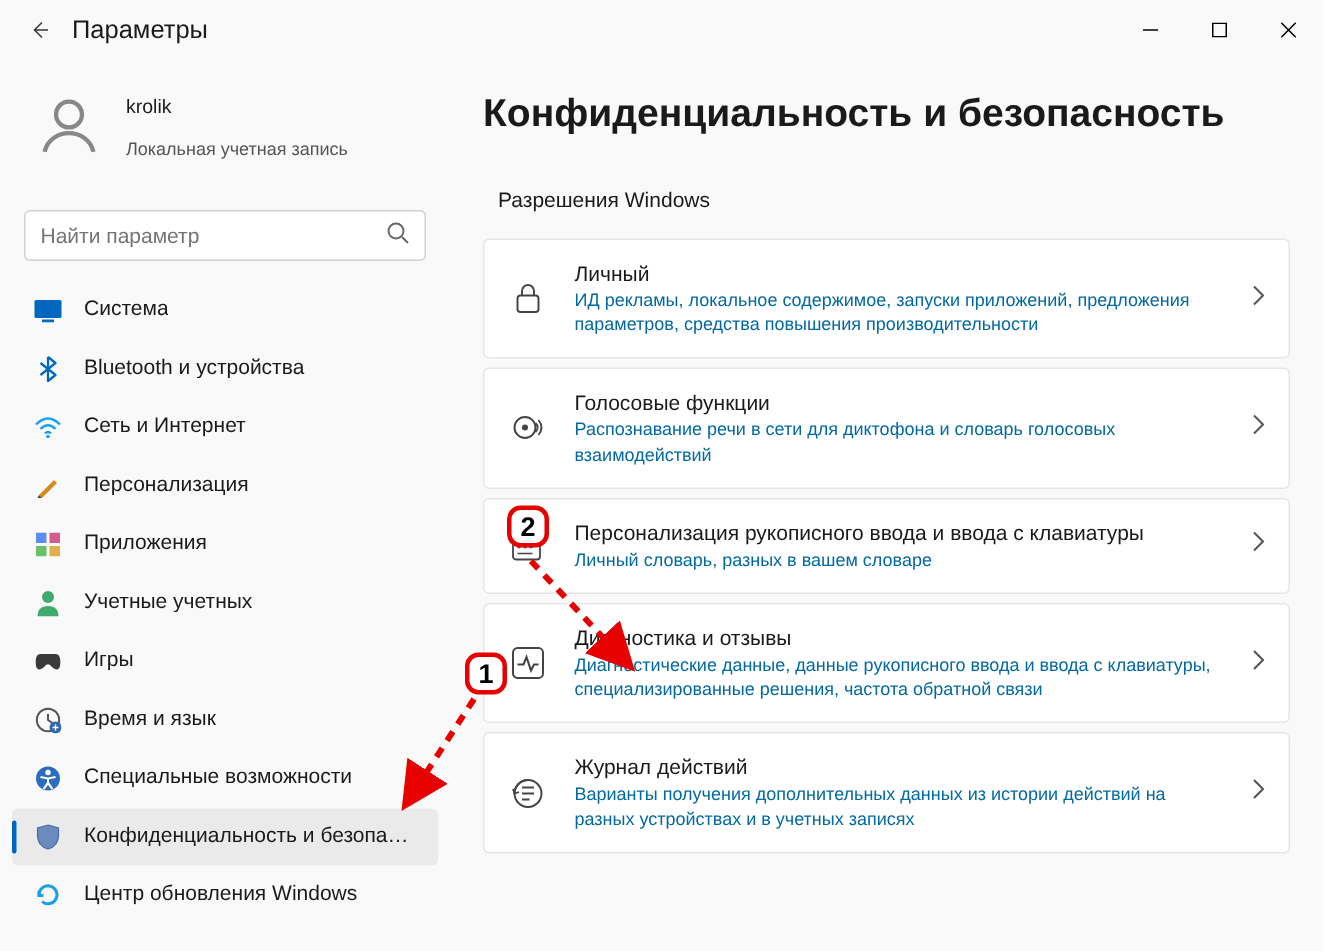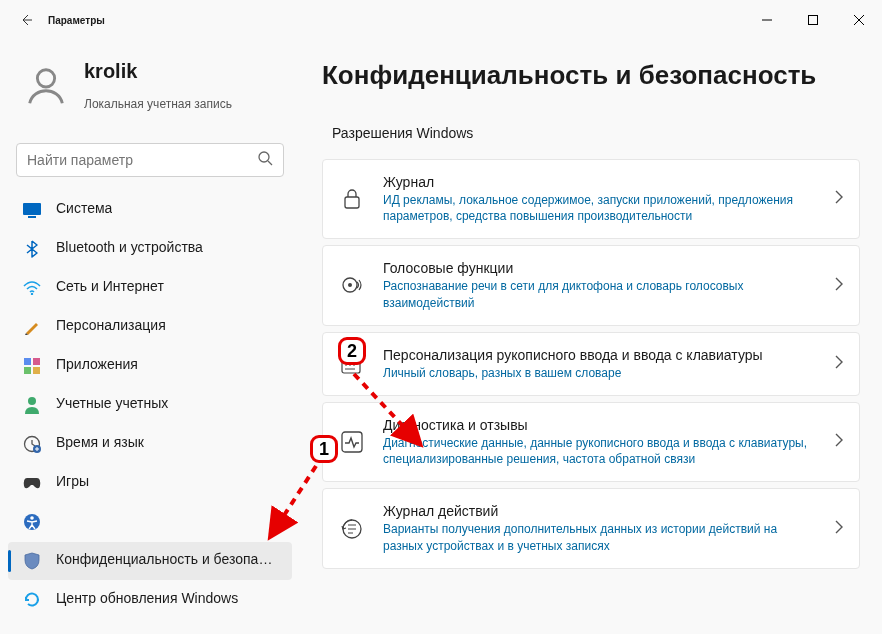--- a/index.html
+++ b/index.html
@@ -30,21 +30,21 @@
   }
   .titlebar .back {
     width: 32px;
     height: 32px;
     display: flex;
     align-items: center;
     justify-content: center;
     margin-right: 6px;
     cursor: pointer;
   }
-  .titlebar .title { font-size: 10px; font-weight: bold; }
+  .titlebar .title { font-size: 17px; }
   .winctrls {
     margin-left: auto;
     display: flex;
   }
   .winctrls .btn {
     width: 46px;
     height: 32px;
     display: flex;
     align-items: center;
     justify-content: center;
@@ -65,21 +65,21 @@
     display: flex;
     align-items: center;
     padding: 10px 14px 20px 14px;
     gap: 14px;
   }
   .avatar {
     width: 48px; height:48px;
     display:flex; align-items:center; justify-content:center;
     color:#777;
   }
-  .profile .name { font-size:20px; font-weight:700; }
+  .profile .name { font-size:13px; font-weight:400; }
   .profile .sub  { font-size:12px; color:#555; margin-top:14px; }
   .search {
     margin: 12px 8px 14px 8px;
     display: flex;
     align-items: center;
     border: 1px solid #d0d0d0;
     border-radius: 4px;
     background: #fff;
     height: 34px;
     padding: 0 10px;
@@ -279,45 +279,46 @@
           <span class="nav-icon">
               <svg width="16" height="18" viewBox="0 0 16 18">
                 <circle cx="8" cy="5" r="4" fill="#3faa6d"></circle>
                 <path d="M1 18 Q1 11 8 11 Q15 11 15 18 Z" fill="#3faa6d"></path>
               </svg>
             </span>
           <span class="label">Учетные учетных</span>
         </div>
         <div class="nav-item">
           <span class="nav-icon">
+              <svg width="18" height="14" viewBox="0 0 18 14">
+                <path d="M4 2 H14 Q18 2 17 10 Q16 14 12 11 L10 9 H8 L6 11 Q2 14 1 10 Q0 2 4 2 Z" fill="#3a3a3a"></path>
+              </svg>
+            </span>
+          <span class="label">Игры</span>
+        </div>
+        <div class="nav-item">
+          <span class="nav-icon">
               <svg width="18" height="18" viewBox="0 0 18 18">
                 <circle cx="9" cy="9" r="7.5" stroke="#555" stroke-width="1.3" fill="none"></circle>
                 <path d="M9 5 V9 L12 11" stroke="#555" stroke-width="1.3" fill="none"></path>
                 <circle cx="14" cy="14" r="4" fill="#36a"></circle>
                 <path d="M12 14 H16 M14 12 V16" stroke="#fff" stroke-width="1"></path>
               </svg>
             </span>
           <span class="label">Время и язык</span>
         </div>
         <div class="nav-item">
           <span class="nav-icon">
-              <svg width="18" height="14" viewBox="0 0 18 14">
-                <path d="M4 2 H14 Q18 2 17 10 Q16 14 12 11 L10 9 H8 L6 11 Q2 14 1 10 Q0 2 4 2 Z" fill="#3a3a3a"></path>
-              </svg>
-            </span>
-          <span class="label">Игры</span>
-        </div>
-        <div class="nav-item">
-          <span class="nav-icon">
               <svg width="18" height="18" viewBox="0 0 18 18">
                 <circle cx="9" cy="9" r="8" fill="#2c6cbf"></circle>
                 <circle cx="9" cy="5" r="1.8" fill="#fff"></circle>
                 <path d="M4 8 L9 9 L14 8 M9 9 V12 M9 12 L6 16 M9 12 L12 16" stroke="#fff" stroke-width="1.4" fill="none"></path>
               </svg>
             </span>
+          <span class="label">Специальные возможности</span>
         </div>
         <div class="nav-item selected">
           <span class="nav-icon">
               <svg width="16" height="18" viewBox="0 0 16 18">
                 <path d="M8 1 L15 3 V8 Q15 15 8 17 Q1 15 1 8 V3 Z" fill="#6b8bbf" stroke="#4a6b9f" stroke-width="0.8"></path>
               </svg>
             </span>
           <span class="label">Конфиденциальность и безопасность</span>
         </div>
         <div class="nav-item">
@@ -337,21 +338,21 @@
       <div class="section-label">Разрешения Windows</div>
 
       <div class="card">
         <span class="card-icon">
             <svg width="20" height="22" viewBox="0 0 20 22">
               <rect x="3" y="9" width="14" height="11" rx="2" stroke="#444" stroke-width="1.3" fill="none"></rect>
               <path d="M6 9 V6 a4 4 0 0 1 8 0 V9" stroke="#444" stroke-width="1.3" fill="none"></path>
             </svg>
           </span>
         <div class="card-body">
-          <div class="card-title">Журнал</div>
+          <div class="card-title">Личный</div>
           <div class="card-desc">ИД рекламы, локальное содержимое, запуски приложений, предложения параметров, средства повышения производительности</div>
         </div>
         <span class="chev"><svg width="8" height="14" viewBox="0 0 8 14">
               <path d="M1 1 L7 7 L1 13" stroke="#555" stroke-width="1.4" fill="none"></path>
             </svg></span>
       </div>
 
       <div class="card">
         <span class="card-icon">
             <svg width="24" height="22" viewBox="0 0 24 22">

